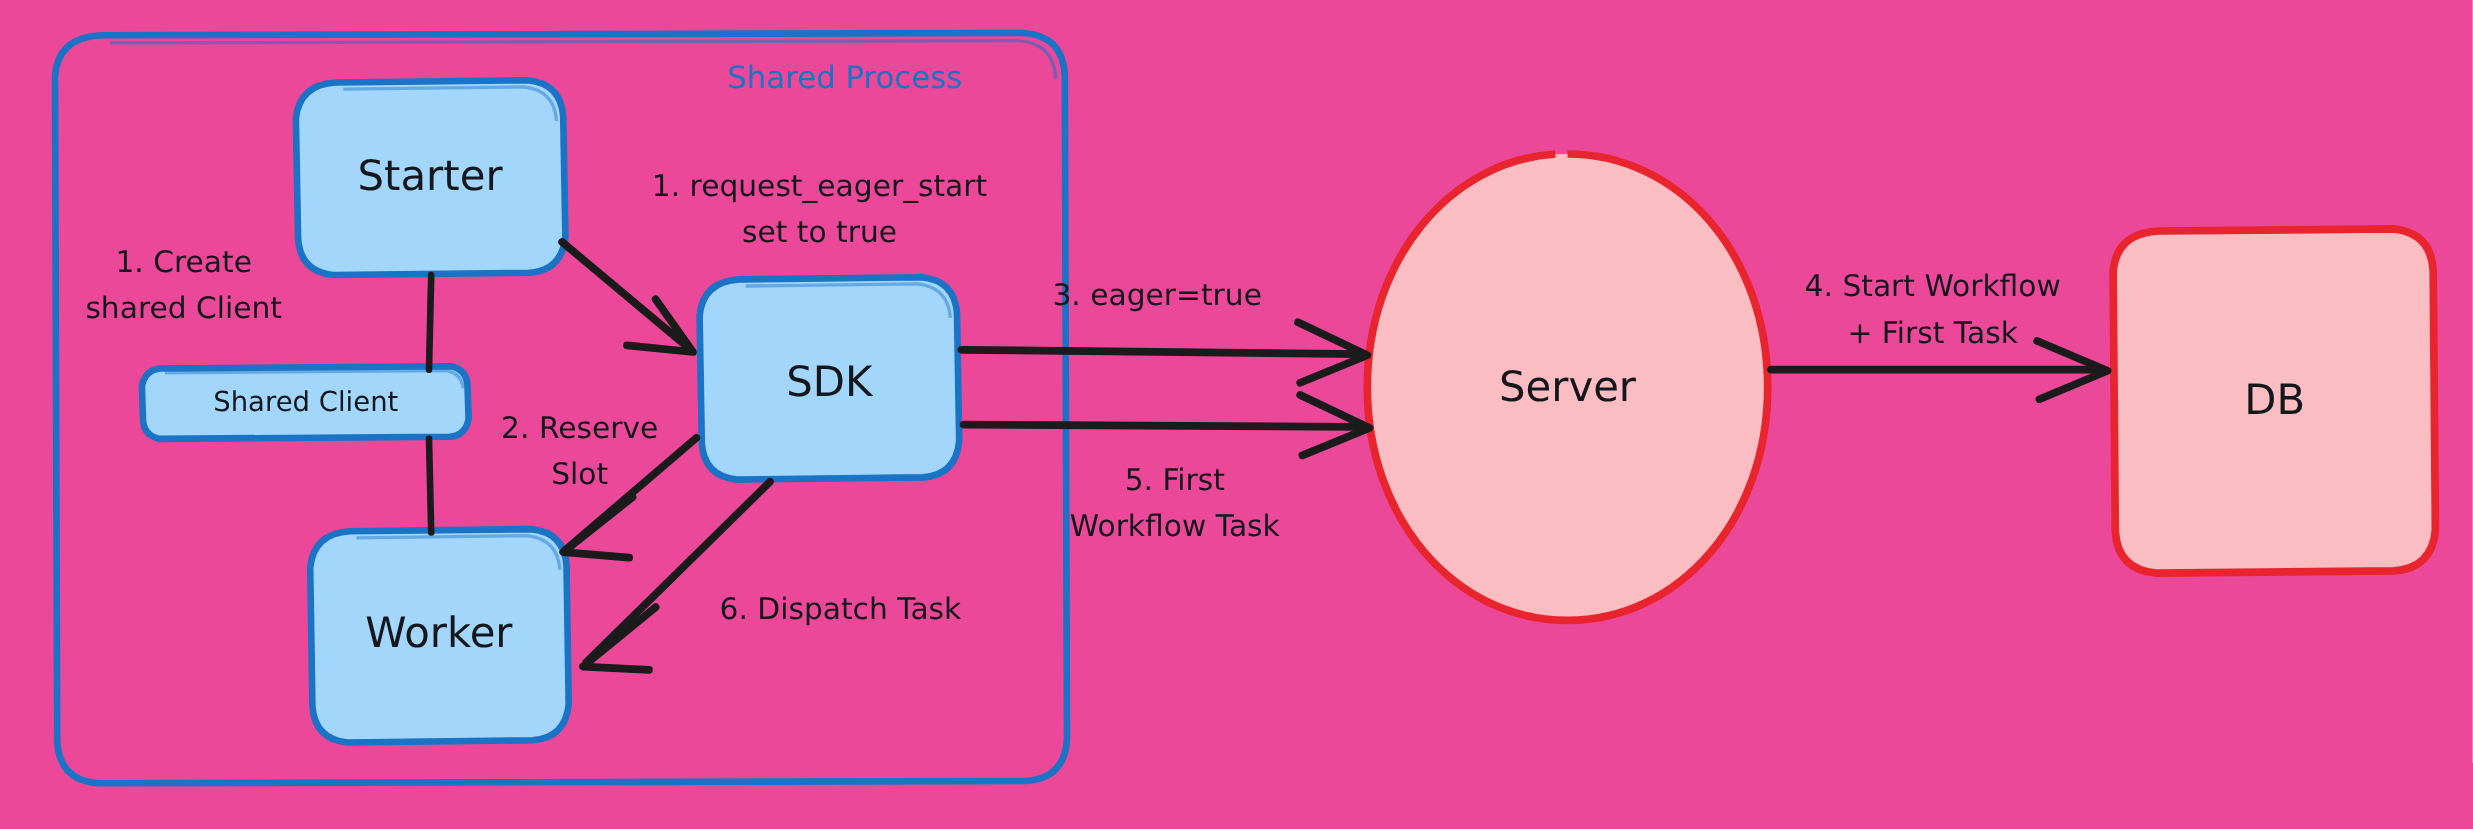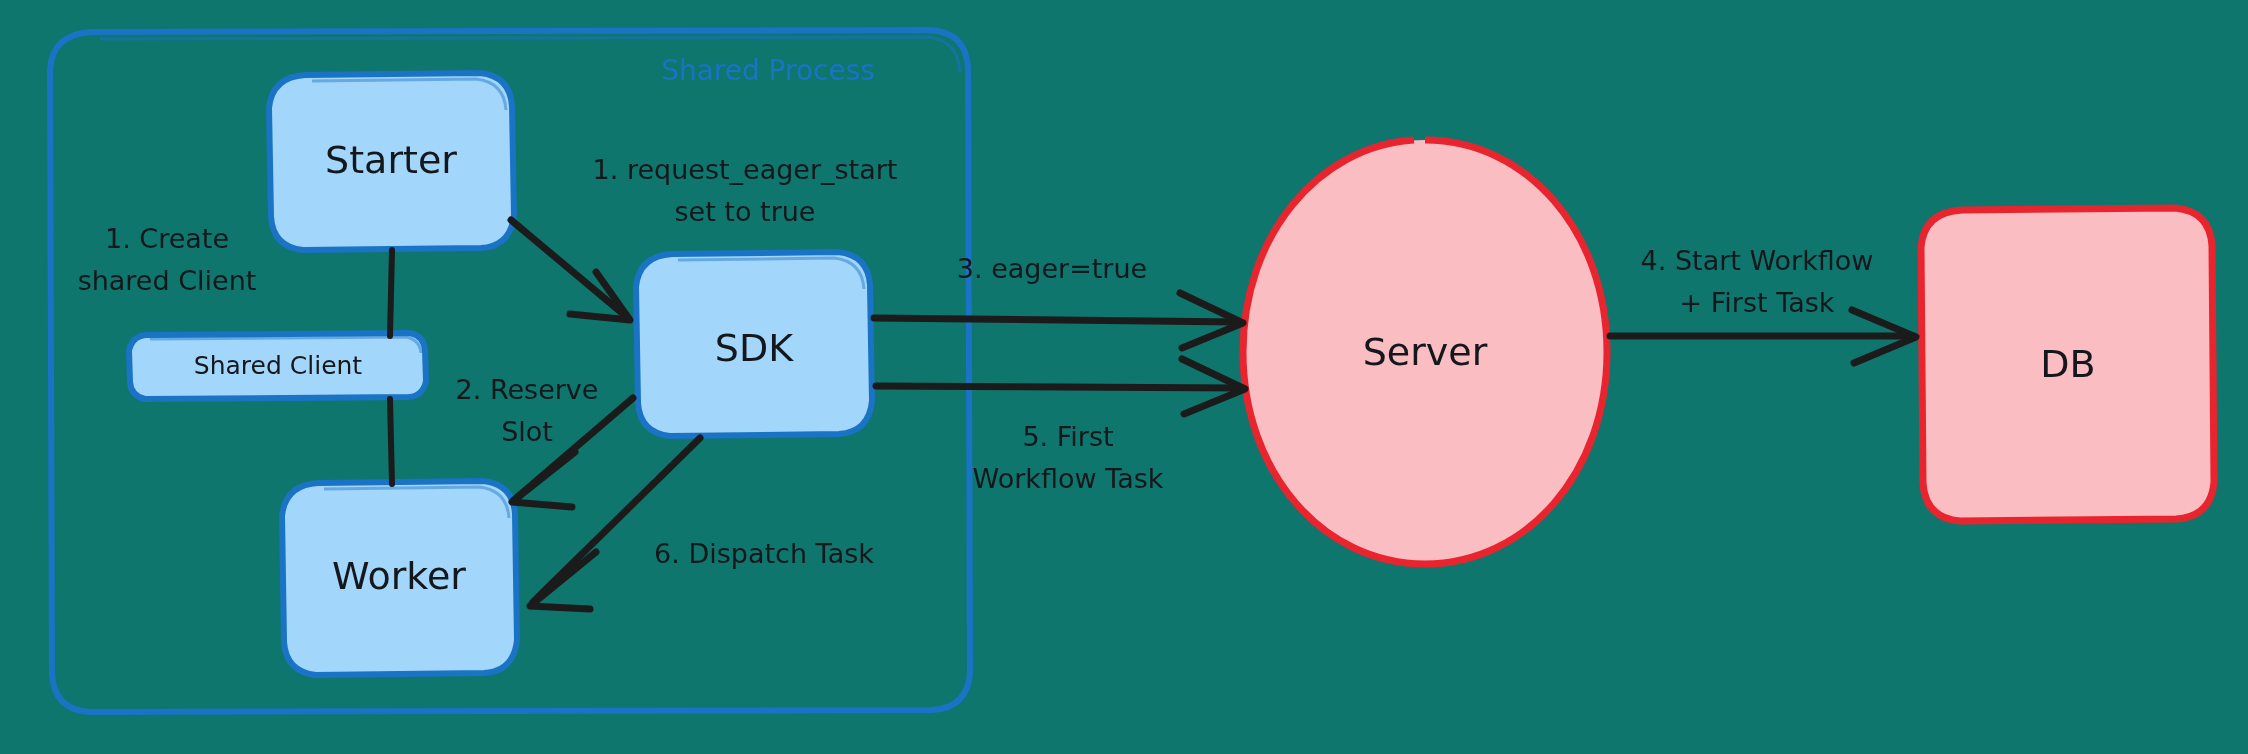--- a/index.html
+++ b/index.html
@@ -8,21 +8,21 @@
     padding: 0;
     background: #ffffff;
   }
   body {
     font-family: "DejaVu Sans", sans-serif;
   }
   #canvas {
     position: relative;
     width: 2248px;
     height: 754px;
-    background: #0f766e;
+    background: #ec4899;
     overflow: hidden;
   }
   svg#diagram {
     position: absolute;
     left: 0;
     top: 0;
     width: 2248px;
     height: 754px;
   }
   .node-label {

